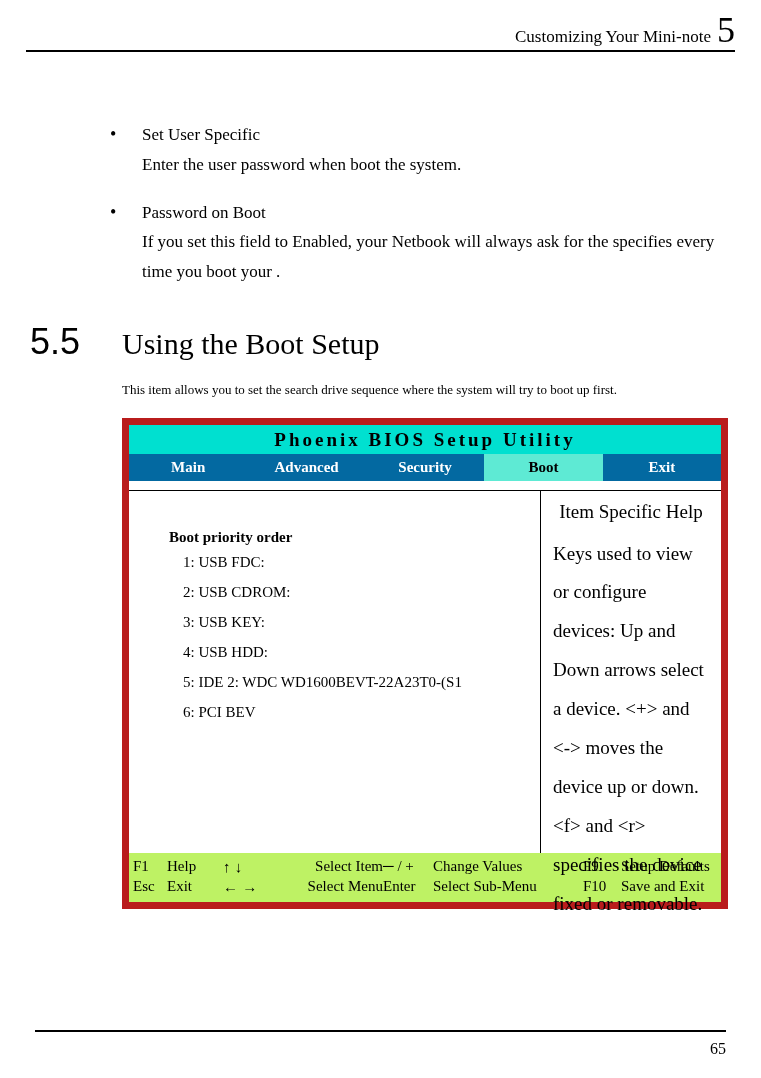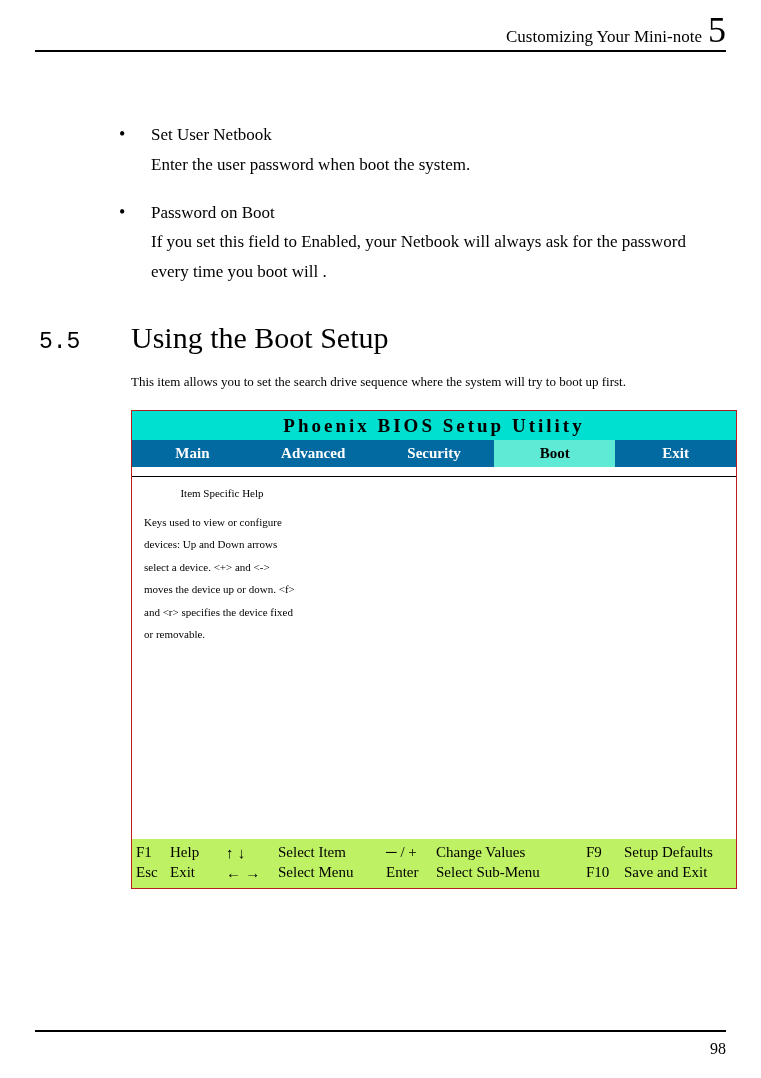--- a/index.html
+++ b/index.html
@@ -4,21 +4,21 @@
   <style>
     * { box-sizing: border-box; margin: 0; padding: 0; }
     body {
       width: 761px;
       height: 1078px;
       background: white;
       font-family: "Palatino Linotype", "Book Antiqua", Palatino, serif;
       position: relative;
     }
     .page {
-      padding: 0 35px;
+      padding: 0 26px;
       height: 100%;
       position: relative;
       border-radius: 17px;
     }
     .header {
       border-bottom: 2px solid black;
       padding-top: 12px;
       padding-bottom: 2px;
       display: flex;
       justify-content: flex-end;
@@ -26,26 +26,26 @@
     }
     .header-title { font-size: 17px; }
     .header-num { font-size: 36px; margin-left: 6px; line-height: 1; }
     .content { padding-top: 68px; }
     .bullet-item { display: flex; margin-left: 84px; margin-bottom: 18px; }
     .bullet { width: 32px; font-size: 18px; line-height: 1.6; }
     .bullet-body { flex: 1; font-size: 17px; line-height: 1.75; padding-right: 10px; }
     .bullet-title { }
     .bullet-desc { }
     .section-row { display: flex; align-items: baseline; margin-top: 34px; margin-bottom: 16px; }
-    .section-num { font-size: 23px; font-family: Liberation Mono, monospace; width: 96px; padding-left: 4px; }
+    .section-num { font-size: 36px; font-family: Liberation Sans, sans-serif; width: 96px; padding-left: 4px; }
     .section-title { font-size: 30px; font-family: "Century Schoolbook", Georgia, serif; }
     .section-intro { margin-left: 96px; font-size: 13px; line-height: 1.75; margin-bottom: 16px; padding-right: 8px; }
     .bios-box {
       margin-left: 96px;
-      border: 1px solid #b91c1c;
+      border: 7px solid #b91c1c;
       width: 606px;
     }
     .bios-title {
       background: #00e0d0;
       color: black;
       font-weight: bold;
       text-align: center;
       font-size: 19px;
       font-family: Georgia, "Times New Roman", serif;
       letter-spacing: 3px;
@@ -70,36 +70,36 @@
       padding: 38px 12px 12px 40px;
       font-family: "Times New Roman", serif;
       font-size: 15px;
     }
     .boot-order-title { font-weight: bold; margin-bottom: 8px; }
     .boot-item { margin-left: 14px; margin-bottom: 13px; }
     .bios-right {
       width: 180px;
       padding: 10px 12px 12px 12px;
       font-family: "Times New Roman", serif;
-      font-size: 11px;
+      font-size: 19px;
     }
     .help-title { text-align: center; margin-bottom: 12px; }
     .help-text { line-height: 2.05; }
     .bios-footer {
       background: #bef264;
       font-family: "Times New Roman", serif;
       font-weight: normal;
       font-size: 15px;
       padding: 5px 4px 4px 4px;
     }
     .footer-row { display: flex; margin-bottom: 3px; }
     .fk1 { width: 34px; }
     .fk2 { width: 56px; }
     .fk-arrow { width: 52px; font-family: Arial, sans-serif; }
-    .fk3 { width: 108px; }
+    .fk3 { width: 108px; text-align: right; }
     .fk4 { width: 50px; }
     .fk5 { width: 150px; }
     .fk6 { width: 38px; }
     .fk7 { }
     .page-footer {
       position: absolute;
       bottom: 20px;
       left: 35px;
       right: 35px;
       border-top: 2px solid black;
@@ -114,30 +114,30 @@
 <div class="page">
   <div class="header">
     <span class="header-title">Customizing Your Mini-note</span>
     <span class="header-num">5</span>
   </div>
 
   <div class="content">
     <div class="bullet-item">
       <div class="bullet">•</div>
       <div class="bullet-body">
-        <div class="bullet-title">Set User Netbook</div>
+        <div class="bullet-title">Set User Specific</div>
         <div class="bullet-desc">Enter the user password when boot the system.</div>
       </div>
     </div>
 
     <div class="bullet-item">
       <div class="bullet">•</div>
       <div class="bullet-body">
         <div class="bullet-title">Password on Boot</div>
-        <div class="bullet-desc">If  you set this field to Enabled, your Netbook will always ask for the password every time you boot will .</div>
+        <div class="bullet-desc">If  you set this field to Enabled, your Netbook will always ask for the specifies every time you boot your .</div>
       </div>
     </div>
 
     <div class="section-row">
       <div class="section-num">5.5</div>
       <div class="section-title">Using the Boot Setup</div>
     </div>
 
     <div class="section-intro">This item allows you to set the search drive sequence where the system will try to boot up first.</div>
 
@@ -145,20 +145,29 @@
       <div class="bios-title">Phoenix BIOS Setup Utility</div>
       <div class="bios-tabs">
         <div class="bios-tab tab-dark">Main</div>
         <div class="bios-tab tab-dark">Advanced</div>
         <div class="bios-tab tab-dark">Security</div>
         <div class="bios-tab tab-light">Boot</div>
         <div class="bios-tab tab-dark">Exit</div>
       </div>
       <div class="tab-gap"></div>
       <div class="bios-body">
+        <div class="bios-left">
+          <div class="boot-order-title">Boot priority order</div>
+          <div class="boot-item">1: USB FDC:</div>
+          <div class="boot-item">2: USB CDROM:</div>
+          <div class="boot-item">3: USB KEY:</div>
+          <div class="boot-item">4: USB HDD:</div>
+          <div class="boot-item">5: IDE 2: WDC WD1600BEVT-22A23T0-(S1</div>
+          <div class="boot-item">6: PCI BEV</div>
+        </div>
         <div class="bios-right">
           <div class="help-title">Item Specific Help</div>
           <div class="help-text">Keys used to view or configure devices: Up and Down arrows select a device. &lt;+&gt; and &lt;-&gt; moves the device up or down. &lt;f&gt; and &lt;r&gt; specifies the device fixed or removable.</div>
         </div>
       </div>
       <div class="bios-footer">
         <div class="footer-row">
           <span class="fk1">F1</span>
           <span class="fk2">Help</span>
           <span class="fk-arrow">↑ ↓</span>
@@ -176,15 +185,15 @@
           <span class="fk4">Enter</span>
           <span class="fk5">Select Sub-Menu</span>
           <span class="fk6">F10</span>
           <span class="fk7">Save and Exit</span>
         </div>
       </div>
     </div>
   </div>
 
   <div class="page-footer">
-    <span>98</span>
+    <span>65</span>
   </div>
 </div>
 
 </body></html>

